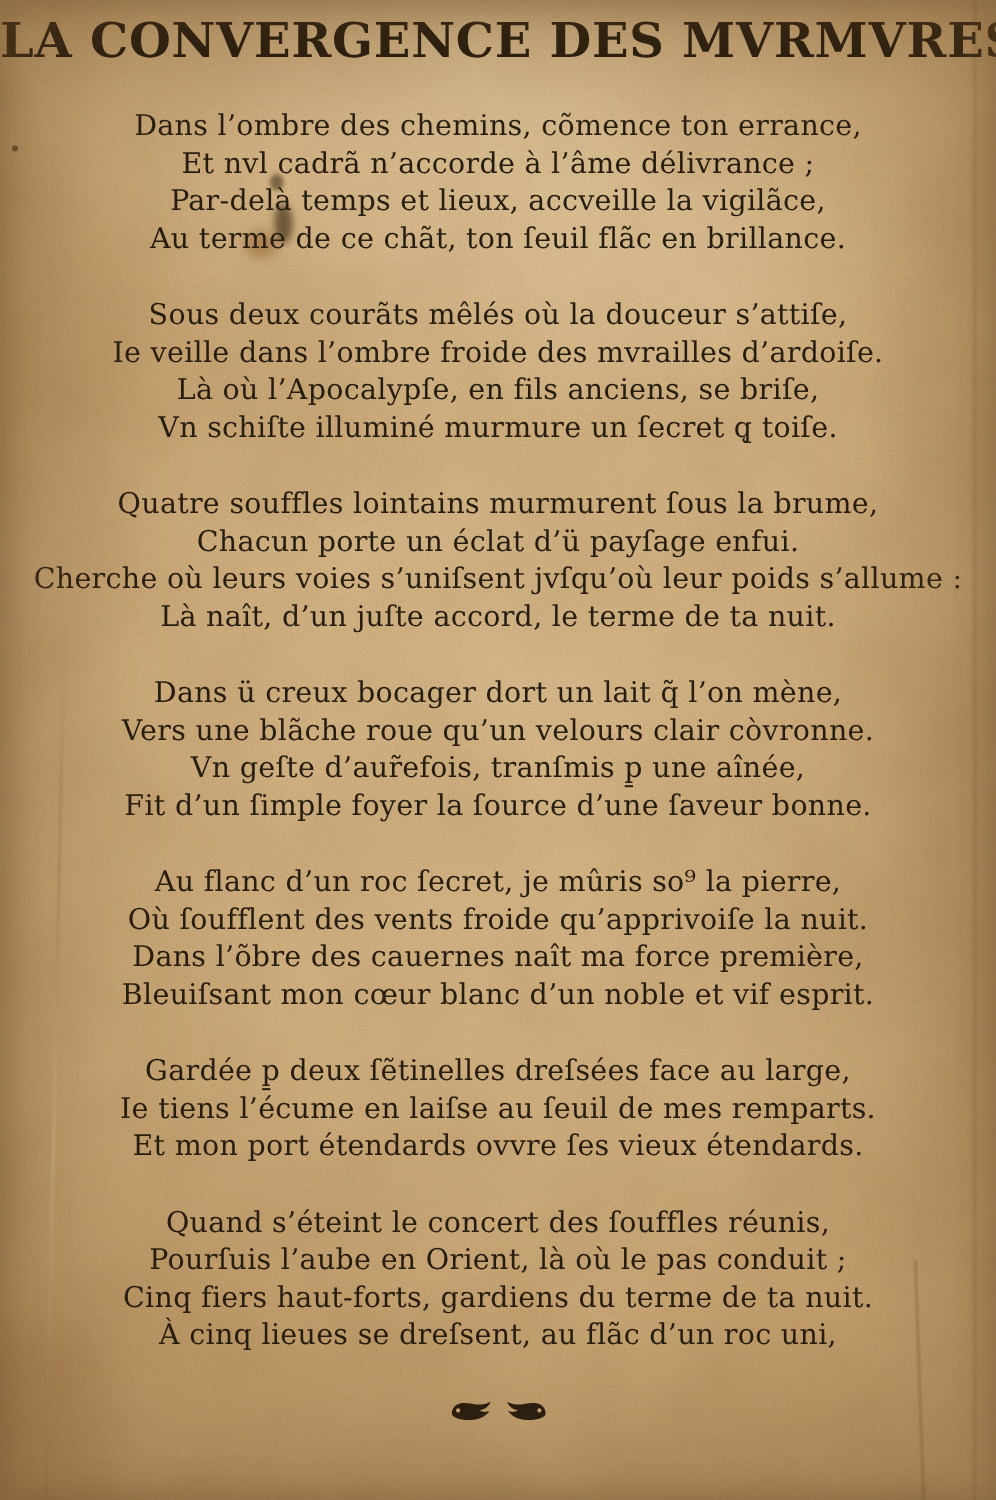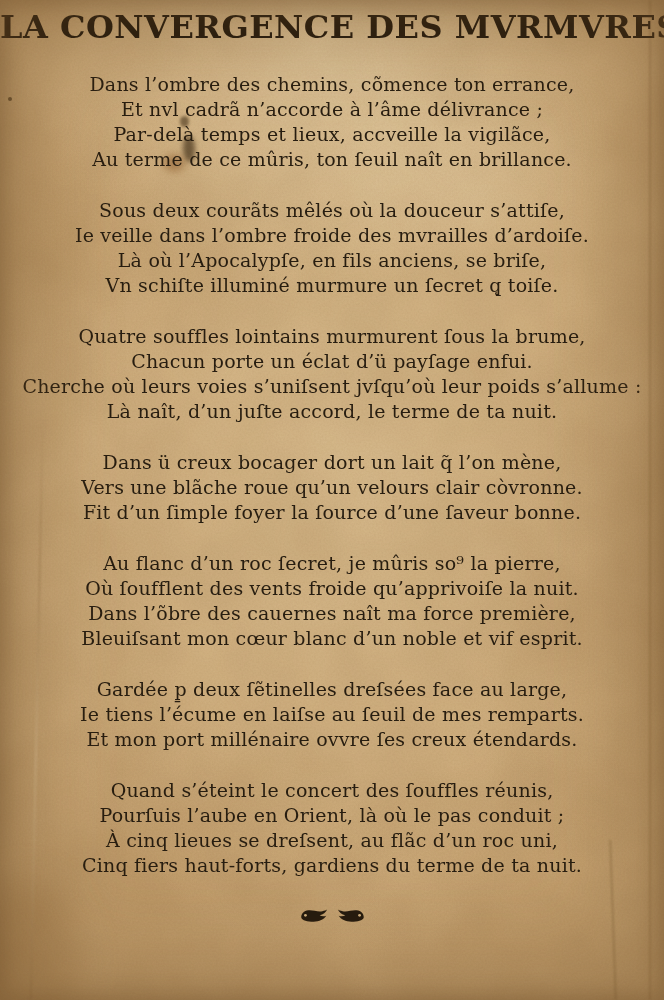--- a/index.html
+++ b/index.html
@@ -89,61 +89,62 @@
   <div class="crease crease-right1"></div>
   <div class="crease crease-right2"></div>
 
   <div class="content">
     <h1 class="title">LA CONVERGENCE DES MVRMVRES</h1>
 
     <div class="stanza">
       <p class="line">Dans l’ombre des chemins, cõmence ton errance,</p>
       <p class="line">Et nvl cadrã n’accorde à l’âme délivrance ;</p>
       <p class="line">Par-delà temps et lieux, accveille la vigilãce,</p>
-      <p class="line">Au terme de ce mûris, ton ſeuil naît en brillance.</p>
+      <p class="line">Au terme de ce chãt, ton ſeuil flãc en brillance.</p>
     </div>
 
     <div class="stanza">
       <p class="line">Sous deux courãts mêlés où la douceur s’attiſe,</p>
       <p class="line">Ie veille dans l’ombre froide des mvrailles d’ardoiſe.</p>
       <p class="line">Là où l’Apocalypſe, en fils anciens, se briſe,</p>
       <p class="line">Vn schiſte illuminé murmure un ſecret q̨ toiſe.</p>
     </div>
 
     <div class="stanza">
       <p class="line">Quatre souffles lointains murmurent ſous la brume,</p>
       <p class="line">Chacun porte un éclat d’ü payſage enfui.</p>
       <p class="line">Cherche où leurs voies s’uniſsent jvſqu’où leur poids s’allume :</p>
       <p class="line">Là naît, d’un juſte accord, le terme de ta nuit.</p>
     </div>
 
     <div class="stanza">
       <p class="line">Dans ü creux bocager dort un lait q̃ l’on mène,</p>
       <p class="line">Vers une blãche roue qu’un velours clair còvronne.</p>
+      <p class="line">Vn geſte d’aur̃efois, tranſmis p̱ une aînée,</p>
       <p class="line">Fit d’un ſimple foyer la ſource d’une ſaveur bonne.</p>
     </div>
 
     <div class="stanza">
       <p class="line">Au flanc d’un roc ſecret, je mûris so⁹ la pierre,</p>
       <p class="line">Où ſoufflent des vents froide qu’apprivoiſe la nuit.</p>
       <p class="line">Dans l’õbre des cauernes naît ma force première,</p>
       <p class="line">Bleuiſsant mon cœur blanc d’un noble et vif esprit.</p>
     </div>
 
     <div class="stanza">
       <p class="line">Gardée p̱ deux ſẽtinelles dreſsées face au large,</p>
       <p class="line">Ie tiens l’écume en laiſse au ſeuil de mes remparts.</p>
-      <p class="line">Et mon port millénaire ovvre ſes creux étendards.</p>
+      <p class="line">Et mon port étendards ovvre ſes vieux étendards.</p>
     </div>
 
     <div class="stanza">
       <p class="line">Quand s’éteint le concert des ſouffles réunis,</p>
       <p class="line">Pourſuis l’aube en Orient, là où le pas conduit ;</p>
+      <p class="line">Cinq fiers haut-forts, gardiens du terme de ta nuit.</p>
       <p class="line">À cinq lieues se dreſsent, au flãc d’un roc uni,</p>
-      <p class="line">Cinq fiers haut-forts, gardiens du terme de ta nuit.</p>
     </div>
 
     <div class="ornament">
       <svg width="28" height="16" viewBox="0 0 32 18" xmlns="http://www.w3.org/2000/svg">
         <path fill="#241a0e" d="M1.5 11 C1 6.5 4.5 3 9.5 2.5 C15 2 20 4.5 25.5 3.5 C28 3 30 2 31 1.5 C29.5 5 26.5 7.5 22.5 8 C24.5 9.5 27.5 9.7 30 8.7 C27.5 12.7 22 15.5 15.5 15.5 C8.5 15.5 2.5 14 1.5 11 Z"></path>
         <circle cx="6.2" cy="8.2" r="1.6" fill="#cfad7c"></circle>
       </svg>
       <svg width="28" height="16" viewBox="0 0 32 18" xmlns="http://www.w3.org/2000/svg">
         <g transform="translate(32,0) scale(-1,1)">
           <path fill="#241a0e" d="M1.5 11 C1 6.5 4.5 3 9.5 2.5 C15 2 20 4.5 25.5 3.5 C28 3 30 2 31 1.5 C29.5 5 26.5 7.5 22.5 8 C24.5 9.5 27.5 9.7 30 8.7 C27.5 12.7 22 15.5 15.5 15.5 C8.5 15.5 2.5 14 1.5 11 Z"></path>

